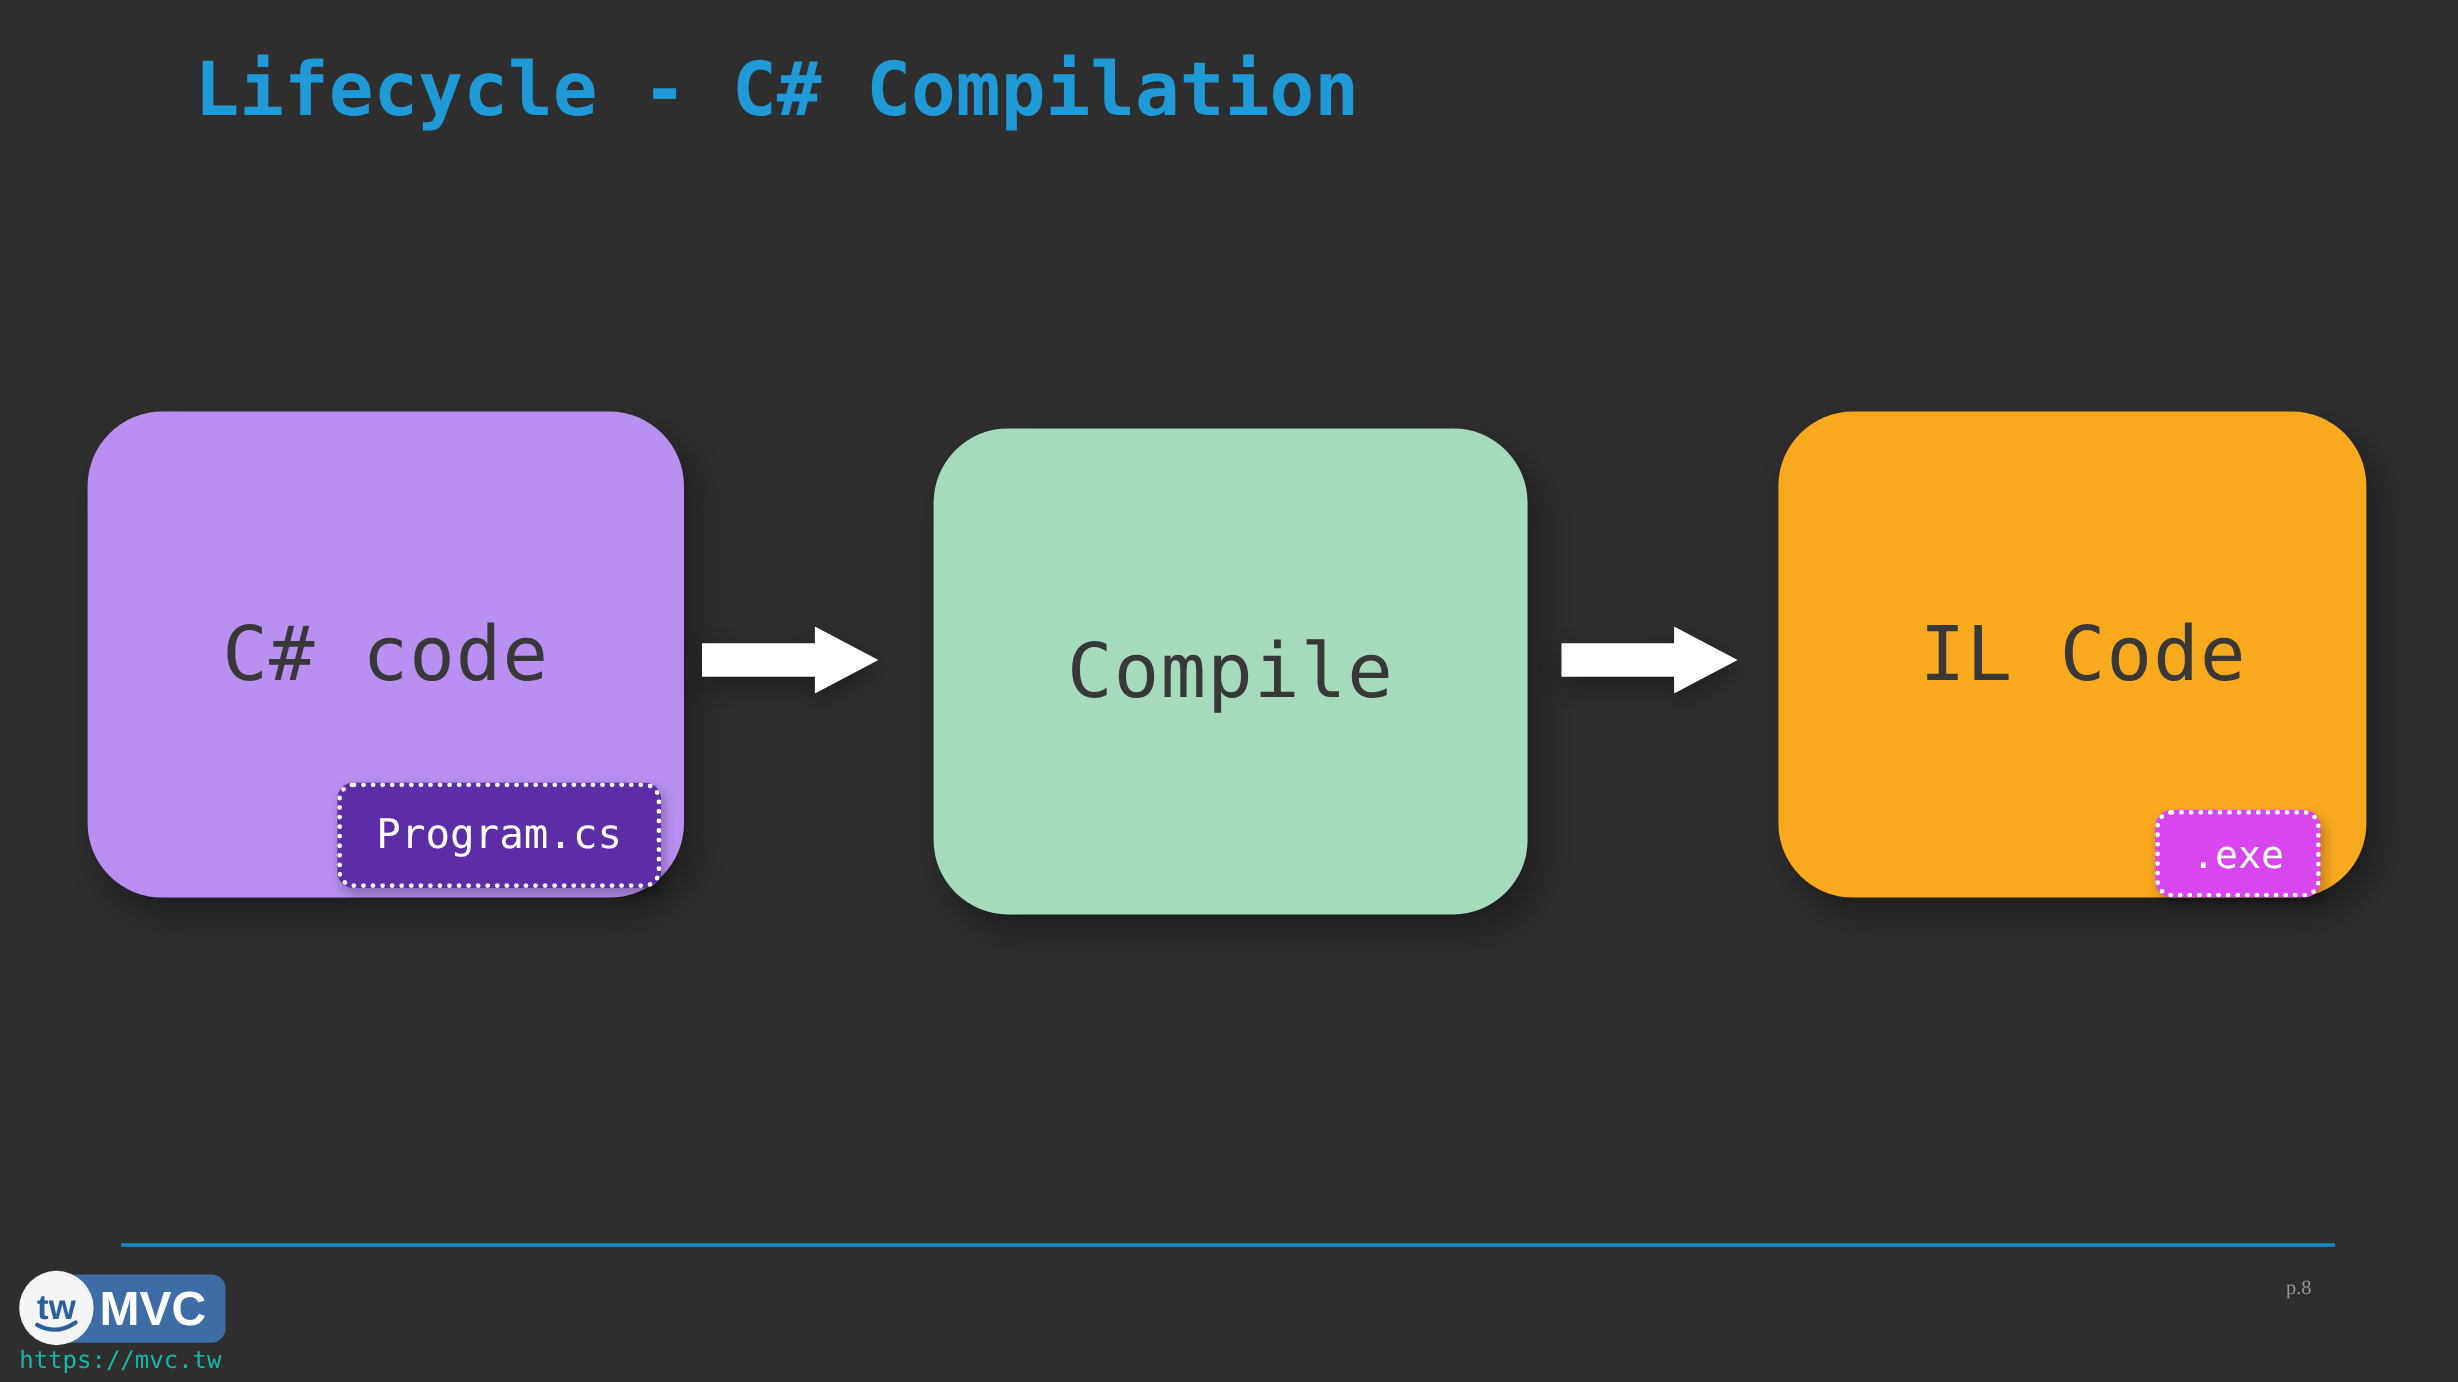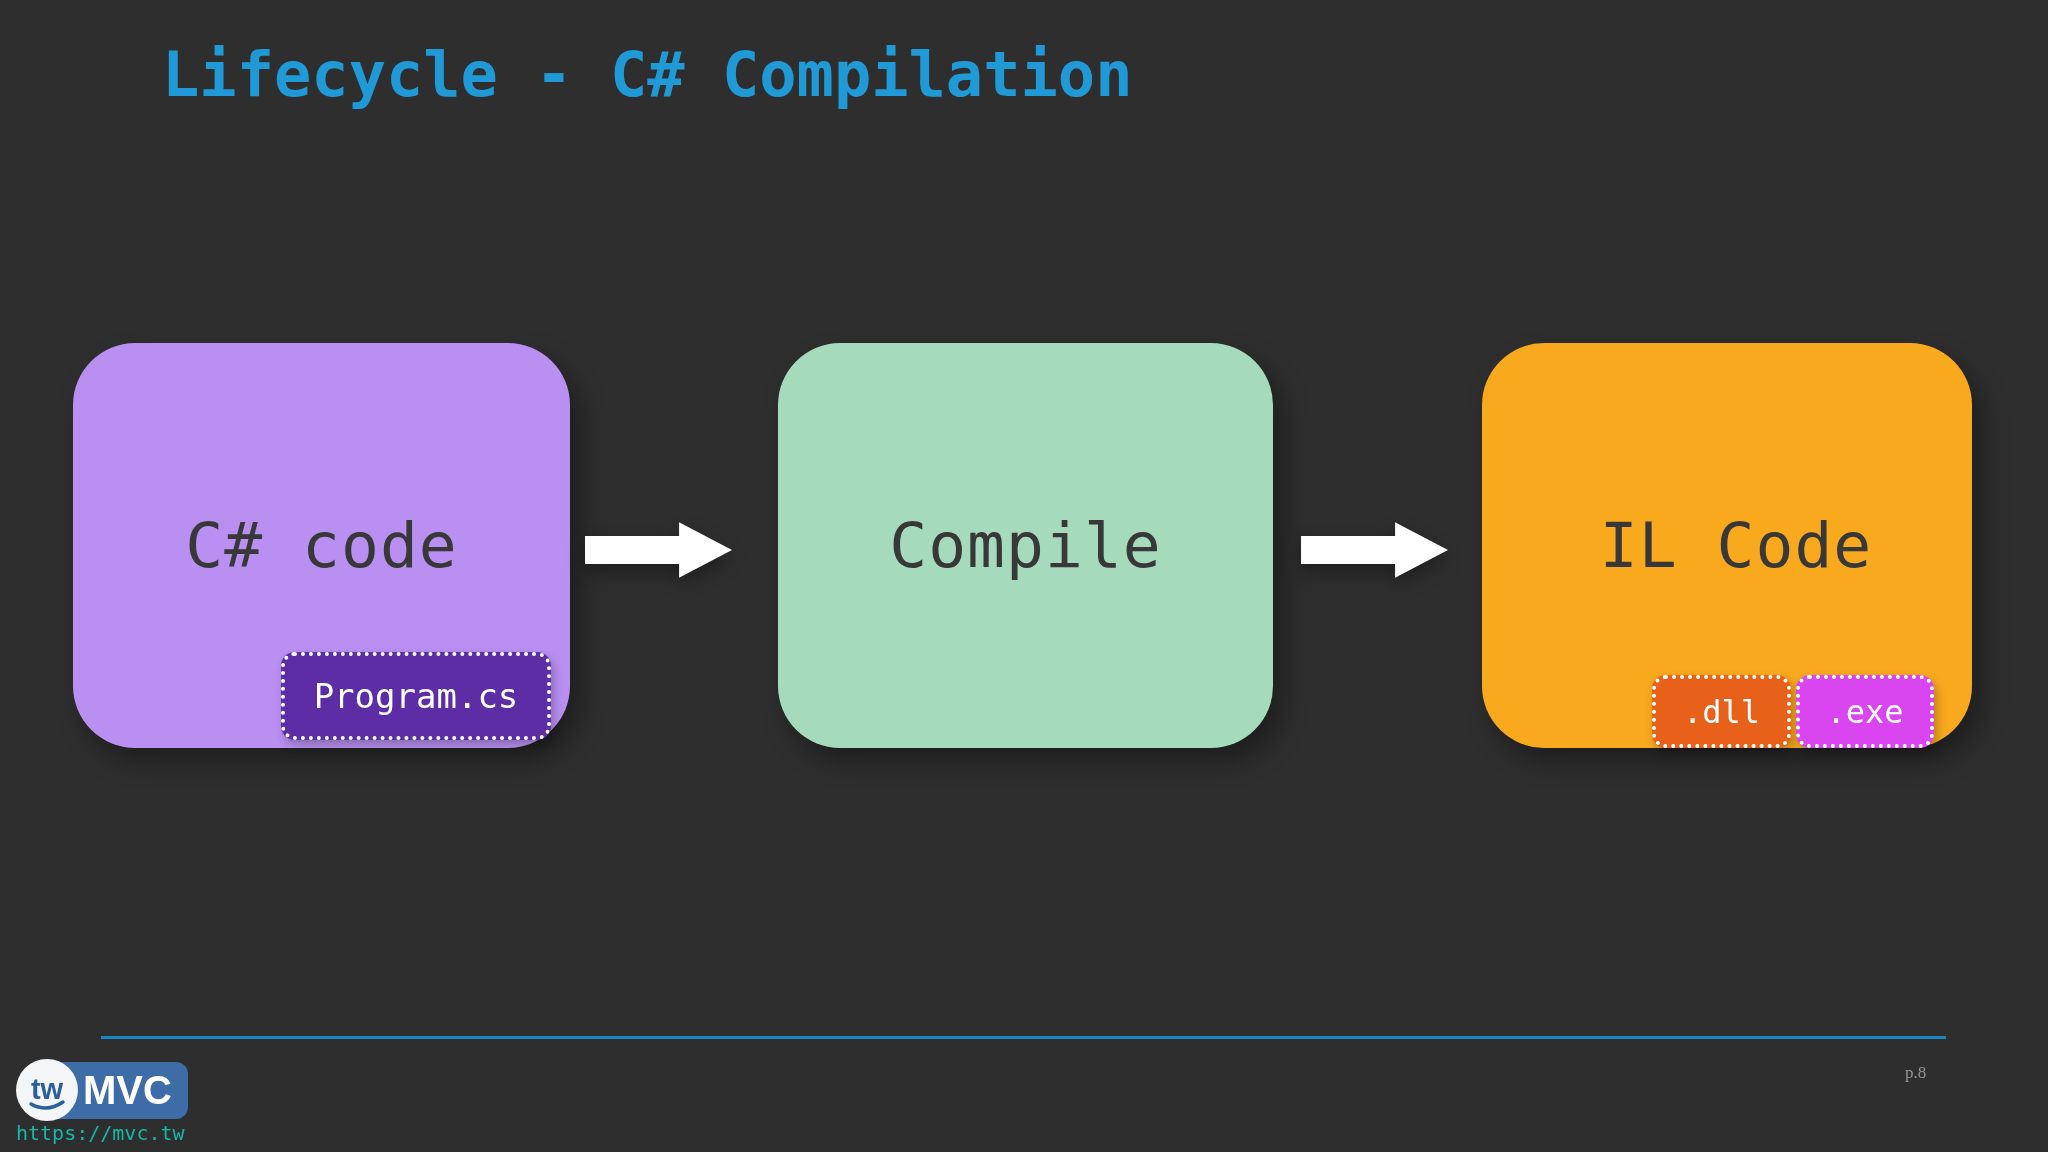--- a/index.html
+++ b/index.html
@@ -20,21 +20,21 @@
     font-size: 62px; font-weight: 700;
     color: #209ad6; white-space: nowrap; margin-left: 38px;
   }
   .node {
     position: absolute; top: 343px; height: 405px;
     border-radius: 62px;
     display: flex; align-items: center; justify-content: center;
     box-shadow: 10px 14px 26px rgba(0,0,0,0.35);
   }
   .node-csharp  { left: 73px;   width: 497px; background: #b98ff2; }
-  .node-compile { left: 778px;  width: 495px; background: #a6dabd; }
+  .node-compile { left: 778px;  width: 495px; background: #a6dabd; margin-top: 14px; }
   .node-il      { left: 1482px; width: 490px; background: #f8a91e; padding-left: 18px; }
   .node-label {
     font-size: 63px; color: #383838; white-space: pre;
     letter-spacing: 1px;
   }
   .badge {
     position: absolute;
     border: 4px dotted #ffffff; border-radius: 14px;
     color: #ffffff;
     display: flex; align-items: center; justify-content: center;
@@ -93,21 +93,20 @@
 
   <div class="arrow-wrap arrow-2">
     <div class="arrow-shape"></div>
   </div>
 
   <div class="node node-il">
     <div class="node-label">IL Code</div>
   </div>
 
   <div class="badge badge-program">Program.cs</div>
-  <div class="badge badge-dll">.dll</div>
   <div class="badge badge-exe">.exe</div>
 
   <div class="footer-rule"></div>
 
   <svg class="logo" viewBox="0 0 180 72" xmlns="http://www.w3.org/2000/svg">
     <rect x="20" y="8" width="156" height="57" rx="12" fill="#3e6ca6"></rect>
     <circle cx="35" cy="36" r="31" fill="#f3f5f7"></circle>
     <text x="35" y="45" text-anchor="middle" font-family="Liberation Sans, DejaVu Sans, sans-serif" font-size="29" font-weight="700" fill="#2b609b">tw</text>
     <path d="M 19 50 Q 35 59 51 48" stroke="#2b609b" stroke-width="3.5" fill="none" stroke-linecap="round"></path>
     <text x="71" y="50" font-family="Liberation Sans, DejaVu Sans, sans-serif" font-size="40" font-weight="700" fill="#ffffff">MVC</text>

